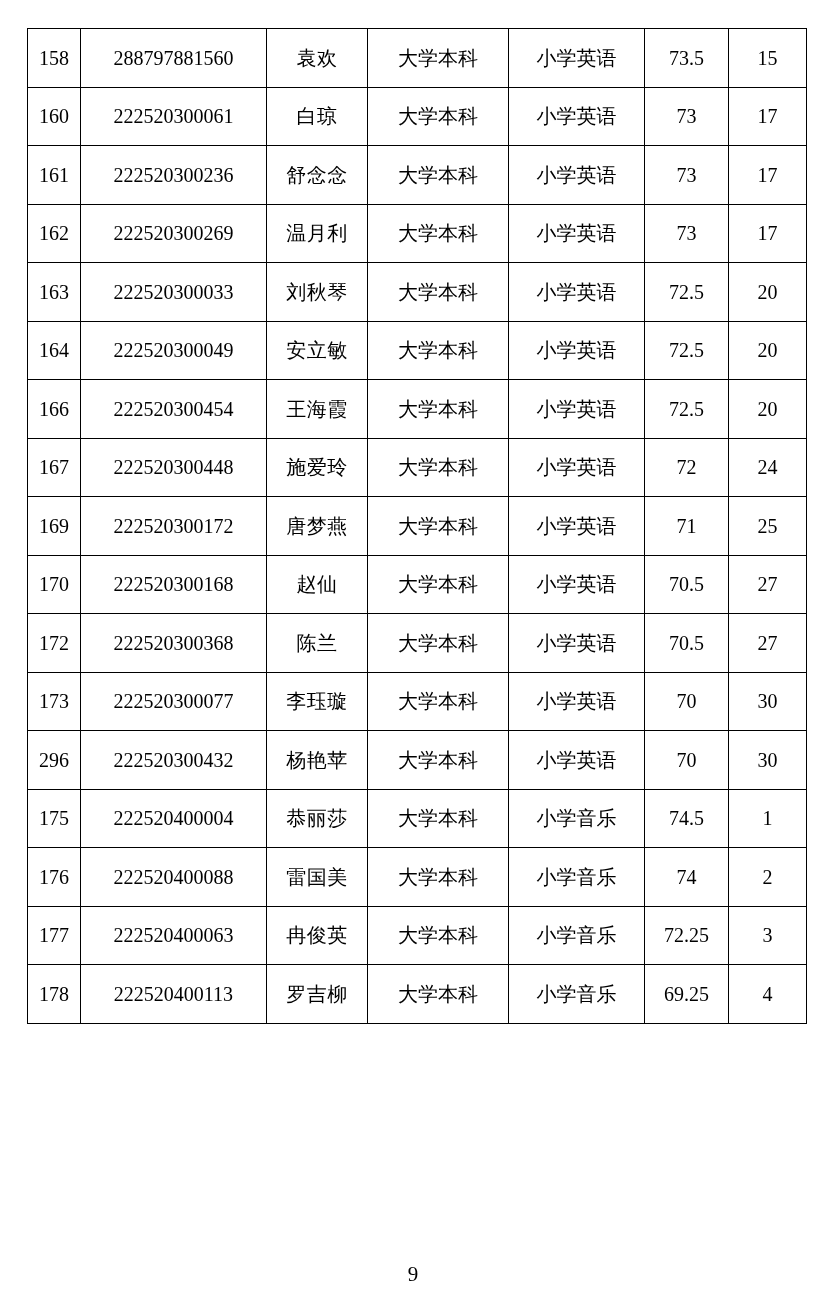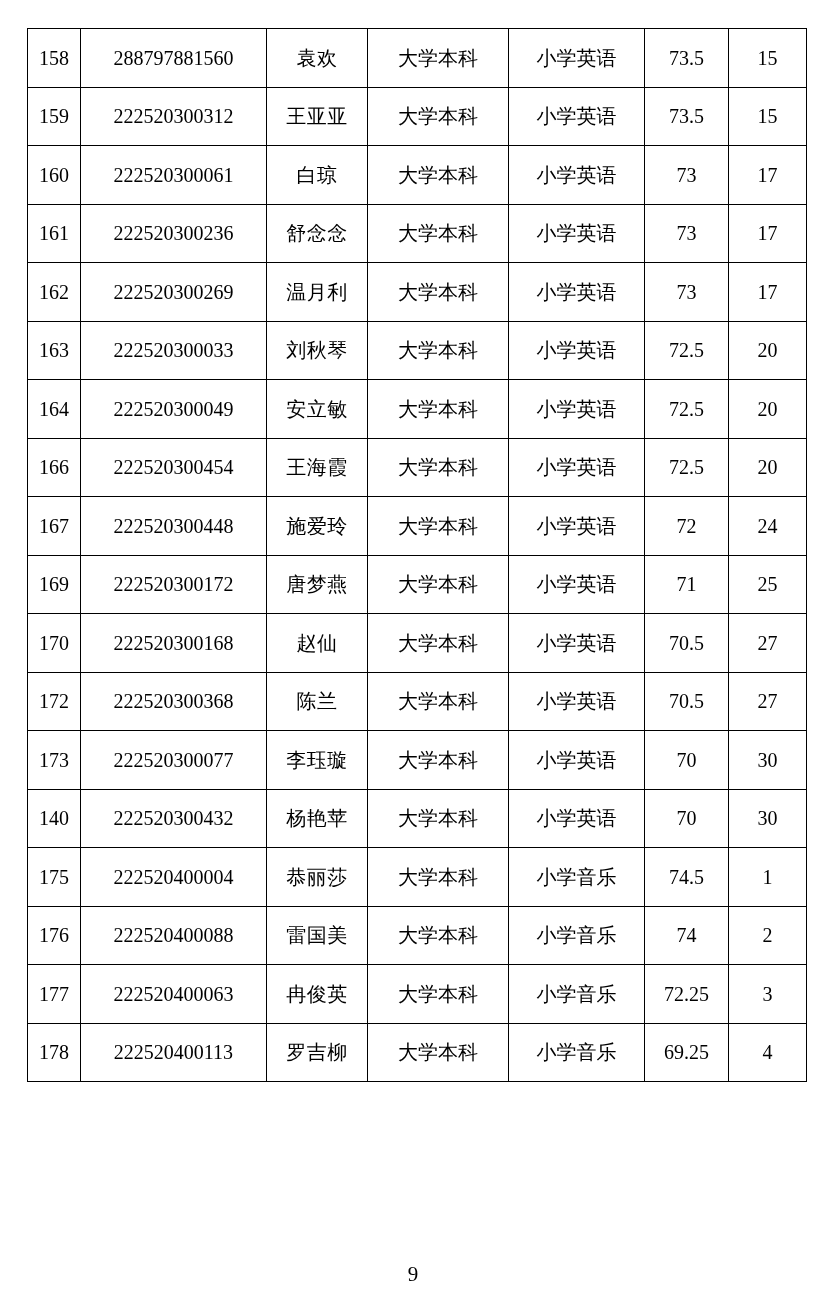--- a/index.html
+++ b/index.html
@@ -73,29 +73,20 @@
           <tr>
             <td class="c-rank">158</td>
             <td class="c-id">288797881560</td>
             <td class="c-name">袁欢</td>
             <td class="c-edu">大学本科</td>
             <td class="c-subject">小学英语</td>
             <td class="c-score">73.5</td>
             <td class="c-order">15</td>
           </tr>
           <tr>
-            <td class="c-rank">159</td>
-            <td class="c-id">222520300312</td>
-            <td class="c-name">王亚亚</td>
-            <td class="c-edu">大学本科</td>
-            <td class="c-subject">小学英语</td>
-            <td class="c-score">73.5</td>
-            <td class="c-order">15</td>
-          </tr>
-          <tr>
             <td class="c-rank">160</td>
             <td class="c-id">222520300061</td>
             <td class="c-name">白琼</td>
             <td class="c-edu">大学本科</td>
             <td class="c-subject">小学英语</td>
             <td class="c-score">73</td>
             <td class="c-order">17</td>
           </tr>
           <tr>
             <td class="c-rank">161</td>
@@ -181,21 +172,21 @@
           <tr>
             <td class="c-rank">173</td>
             <td class="c-id">222520300077</td>
             <td class="c-name">李珏璇</td>
             <td class="c-edu">大学本科</td>
             <td class="c-subject">小学英语</td>
             <td class="c-score">70</td>
             <td class="c-order">30</td>
           </tr>
           <tr>
-            <td class="c-rank">140</td>
+            <td class="c-rank">296</td>
             <td class="c-id">222520300432</td>
             <td class="c-name">杨艳苹</td>
             <td class="c-edu">大学本科</td>
             <td class="c-subject">小学英语</td>
             <td class="c-score">70</td>
             <td class="c-order">30</td>
           </tr>
           <tr>
             <td class="c-rank">175</td>
             <td class="c-id">222520400004</td>

